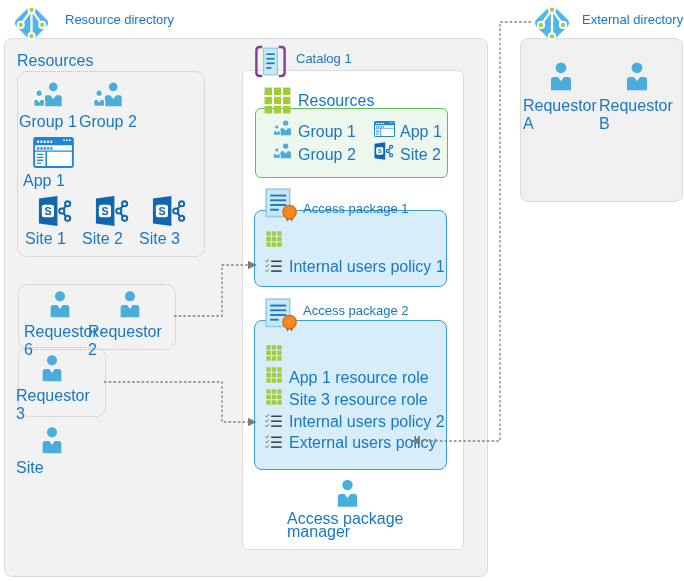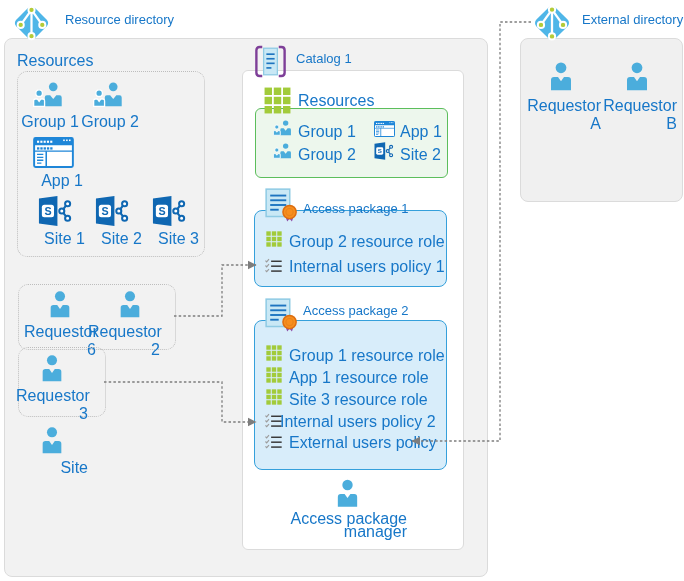--- a/index.html
+++ b/index.html
@@ -4,21 +4,21 @@
 <style>
   html,body { margin:0; padding:0; background:#fff; }
   .stage { position:relative; width:684px; height:581px; background:#ffffff;
            font-family:"Liberation Sans", sans-serif; overflow:hidden;border-radius:20px; }
   .gray-box { position:absolute; background:#F2F2F2; border:1px solid #DBDBDB; border-radius:8px; }
   .white-box { position:absolute; background:#ffffff; border:1px solid #DBDBDB; border-radius:6px; }
   .dotted-box { position:absolute; border:1.4px dotted #BDBDBD; border-radius:10px; }
   .green-box { position:absolute; background:#EDF7ED; border:1.5px solid #5CBE5C; border-radius:6px; }
   .blue-box { position:absolute; background:#D8EDFA; border:1.5px solid #35A0DB; border-radius:8px; }
   .lbl { position:absolute; color:#1777C8; font-size:16px; line-height:1.15; white-space:nowrap; }
-  .lbl.c { text-align:right; white-space:normal; }
+  .lbl.c { text-align:left; white-space:normal; }
   .hdr { font-size:13px; }
   svg.icon { position:absolute; display:block; }
   .overlay { position:absolute; left:0; top:0; pointer-events:none; }
 </style>
 </head>
 <body>
 
 <svg width="0" height="0" style="position:absolute" aria-hidden="true">
   <defs>
     <symbol id="icon-ad" viewBox="0 0 48 48">
@@ -236,47 +236,45 @@
   <div class="lbl" style="left:400px;top:146px">Site 2</div>
 
   <div class="blue-box" style="left:254px;top:210px;width:191px;height:75px"></div>
   <svg class="icon" style="left:265px;top:188px;width:34px;height:34px">
       <use href="#icon-package"></use>
     </svg>
   <div class="lbl hdr" style="left:303px;top:202px">Access package 1</div>
   <svg class="icon" style="left:266px;top:231px;width:16px;height:16px">
       <use href="#icon-grid"></use>
     </svg>
-  <div class="lbl" style="left:289px;top:233px">Group 2 resource role</div>
   <svg class="icon" style="left:264px;top:258px;width:19px;height:15px">
       <use href="#icon-policy"></use>
     </svg>
   <div class="lbl" style="left:289px;top:258px">Internal users policy 1</div>
 
   <div class="blue-box" style="left:254px;top:320px;width:191px;height:148px"></div>
   <svg class="icon" style="left:265px;top:298px;width:34px;height:34px">
       <use href="#icon-package"></use>
     </svg>
   <div class="lbl hdr" style="left:303px;top:304px">Access package 2</div>
   <svg class="icon" style="left:266px;top:345px;width:16px;height:16px">
       <use href="#icon-grid"></use>
     </svg>
-  <div class="lbl" style="left:289px;top:347px">Group 1 resource role</div>
   <svg class="icon" style="left:266px;top:367px;width:16px;height:16px">
       <use href="#icon-grid"></use>
     </svg>
   <div class="lbl" style="left:289px;top:369px">App 1 resource role</div>
   <svg class="icon" style="left:266px;top:389px;width:16px;height:16px">
       <use href="#icon-grid"></use>
     </svg>
   <div class="lbl" style="left:289px;top:391px">Site 3 resource role</div>
   <svg class="icon" style="left:264px;top:413px;width:19px;height:15px">
       <use href="#icon-policy"></use>
     </svg>
-  <div class="lbl" style="left:280px;top:413px">Internal users policy 2</div>
+  <div class="lbl" style="left:289px;top:413px">Internal users policy 2</div>
   <svg class="icon" style="left:264px;top:434px;width:19px;height:15px">
       <use href="#icon-policy"></use>
     </svg>
   <div class="lbl" style="left:289px;top:434px">External users policy</div>
 
   <svg class="icon" style="left:333px;top:478px;width:29px;height:31px">
       <use href="#icon-person"></use>
     </svg>
   <div class="lbl c" style="left:287px;top:512px;width:120px;line-height:13px">
     <span>Access package</span><br>

